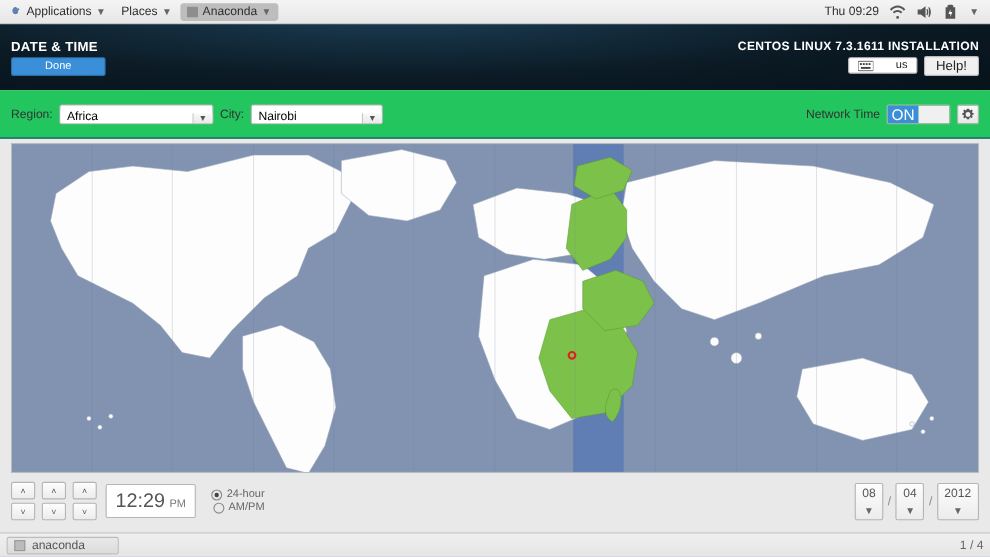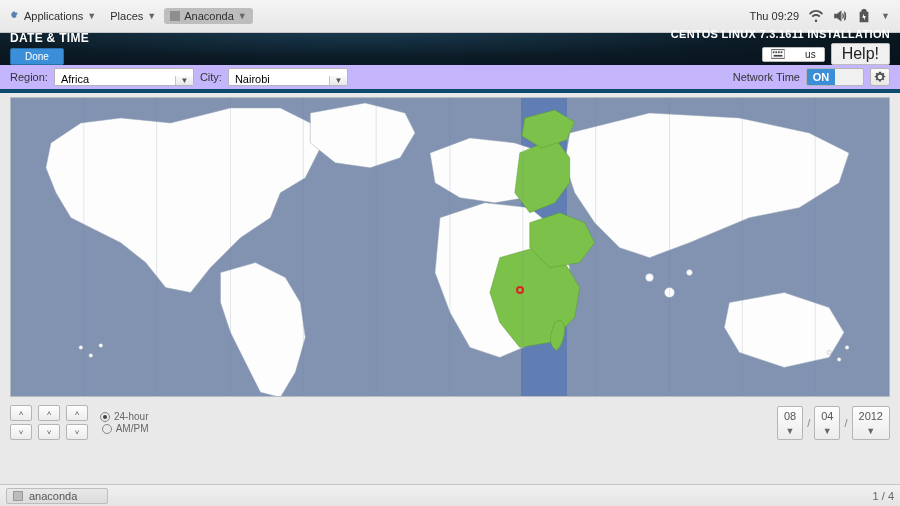--- a/index.html
+++ b/index.html
@@ -1,50 +1,50 @@
 <!DOCTYPE html>
 <html><head>
 <meta charset="utf-8">
 <style>
   * { box-sizing: border-box; margin: 0; padding: 0; }
   body { font-family: "Liberation Sans", "Cantarell", Arial, sans-serif; font-size: 11px; color: #2e2e2e; width: 900px; height: 506px; overflow: hidden; background: #e9e9e9; }
 
   
-  .gnome-panel { height: 33px; background: linear-gradient(#f4f4f4,#e7e7e7); border-bottom: 1px solid #c6c6c6; display: flex; align-items: center; padding: 0 4px; font-size: 11px; }
+  .gnome-panel { height: 22px; background: linear-gradient(#f4f4f4,#e7e7e7); border-bottom: 1px solid #c6c6c6; display: flex; align-items: center; padding: 0 4px; font-size: 11px; }
   .panel-left { display: flex; align-items: center; gap: 2px; }
   .panel-item { display: flex; align-items: center; gap: 4px; padding: 2px 6px; border-radius: 3px; cursor: default; }
   .panel-item.active { background: #bdbdbd; }
   .panel-item svg { width: 10px; height: 10px; }
   .caret { font-size: 9px; color: #666; }
   .panel-right { margin-left: auto; display: flex; align-items: center; gap: 10px; padding-right: 6px; }
   .panel-right .icon { width: 14px; height: 14px; display: inline-flex; align-items: center; justify-content: center; }
 
   
-  .anaconda-header { height: 32px; background: radial-gradient(ellipse at 40% -20%, #1c3f57 0%, #0b1a24 60%, #07121a 100%); color: #fff; display: flex; align-items: flex-end; padding: 0 10px; }
+  .anaconda-header { height: 60px; background: radial-gradient(ellipse at 40% -20%, #1c3f57 0%, #0b1a24 60%, #07121a 100%); color: #fff; display: flex; align-items: center; padding: 0 10px; }
   .hdr-left { display: flex; flex-direction: column; gap: 3px; }
   .hdr-title { font-weight: bold; font-size: 12px; letter-spacing: 0.3px; }
-  .done-btn { background: #3a8fd8; border: 1px solid #2c6fa8; color: #fff; font-size: 10px; padding: 2px 14px; border-radius: 2px; cursor: pointer; width: fit-content; }
+  .done-btn { background: #3a8fd8; border: 1px solid #2c6fa8; color: #fff; font-size: 10px; padding: 2px 30px; border-radius: 2px; cursor: pointer; width: fit-content; }
   .hdr-right { margin-left: auto; display: flex; flex-direction: column; align-items: flex-end; gap: 3px; }
   .hdr-brand { font-size: 11px; font-weight: bold; letter-spacing: 0.3px; margin-left: 32px; }
   .hdr-tools { display: flex; align-items: center; gap: 6px; }
   .kb-ind { background: #fff; border: 1px solid #bbb; color: #222; font-size: 10px; padding: 1px 8px; display: flex; align-items: center; gap: 20px; border-radius: 2px; }
-  .help-btn { background: #f0f0f0; border: 1px solid #bbb; color: #222; font-size: 16px; padding: 1px 10px; border-radius: 2px; cursor: pointer; }
-
-  
-  .filter-bar { height: 28px; background: #c4b5fd; border-bottom: 4px solid #0c4a6e; display: flex; align-items: center; padding: 0 10px; font-size: 11px; gap: 6px; }
+  .help-btn { background: #f0f0f0; border: 1px solid #bbb; color: #222; font-size: 12px; padding: 1px 10px; border-radius: 2px; cursor: pointer; }
+
+  
+  .filter-bar { height: 44px; background: #22c55e; border-bottom: 1px solid #0c4a6e; display: flex; align-items: center; padding: 0 10px; font-size: 11px; gap: 6px; }
   .filter-bar label { color: #333; }
   .combo { display: flex; align-items: flex-end; border: 1px solid #b5b5b5; background: #fff; border-radius: 2px; height: 18px; }
   .combo input { border: none; padding: 0 6px; font-size: 11px; outline: none; }
   .combo .dd-btn { width: 18px; border-left: 1px solid #c7c7c7; background: linear-gradient(#fafafa,#e8e8e8); display: flex; align-items: center; justify-content: center; font-size: 8px; color: #555; cursor: pointer; }
   .combo.region input { width: 120px; }
   .combo.city input { width: 100px; }
 
   .filter-right { margin-left: auto; display: flex; align-items: center; gap: 6px; }
   .toggle { display: flex; border: 1px solid #b5b5b5; border-radius: 2px; overflow: hidden; height: 18px; }
-  .toggle span { width: 28px; display: flex; align-items: center; justify-content: center; font-size: 11px; font-weight: bold; }
+  .toggle span { width: 28px; display: flex; align-items: center; justify-content: center; font-size: 14px; }
   .toggle .on { background: #3a8fd8; color: #fff; }
   .toggle .off { background: #f0f0f0; color: #999; }
   .gear-btn { width: 20px; height: 18px; border: 1px solid #b5b5b5; background: linear-gradient(#fafafa,#e8e8e8); border-radius: 2px; display: flex; align-items: center; justify-content: center; cursor: pointer; }
 
   
   .map-wrap { padding: 4px 10px 0 10px; }
   .map { position: relative; width: 880px; height: 300px; border: 1px solid #b7bcc2; background: #8193b1; overflow: hidden; }
   .tz-band { position: absolute; top: 0; bottom: 0; left: 510px; width: 46px; background: rgba(70,110,180,0.55); }
   .map svg { position: absolute; inset: 0; }
   .pin { position: absolute; left: 505px; top: 188px; width: 8px; height: 8px; border: 2px solid #d22; border-radius: 50%; background: transparent; }
@@ -254,20 +254,24 @@
   </div>
   <div class="stepper-col">
     <div class="step-btn">
         <span>˄</span>
       </div>
     <div class="step-btn">
         <span>˅</span>
       </div>
   </div>
 
+  <div class="time-display">
+    <span>12:29</span>
+    <span class="ampm">PM</span>
+  </div>
 
   <div class="fmt-opts">
     <label>
       <span class="radio checked"></span>
       <span>24-hour</span>
     </label>
     <label>
       <span class="radio"></span>
       <span>AM/PM</span>
     </label>

